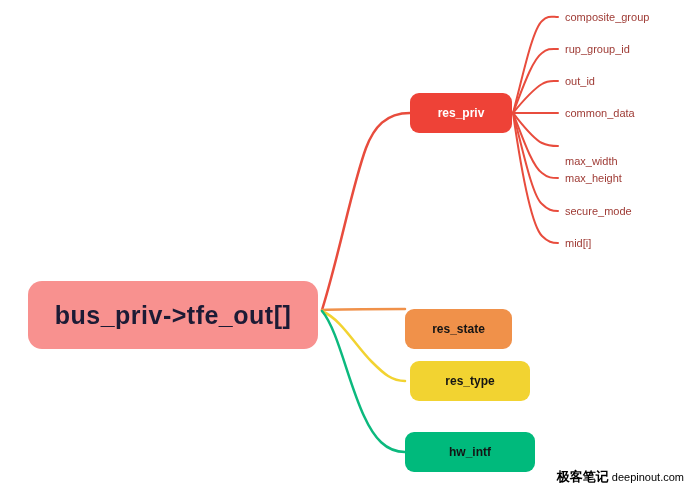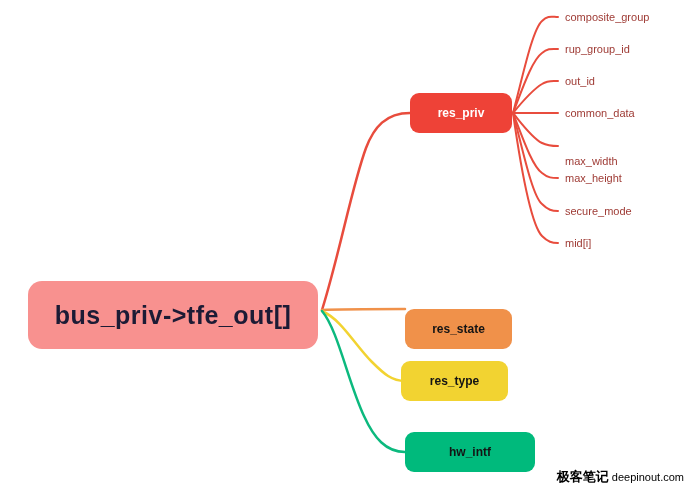--- a/index.html
+++ b/index.html
@@ -13,21 +13,21 @@
     font-weight:bold;box-sizing:border-box;
   }
   .node.root{
     left:28px;top:281px;width:290px;height:68px;
     background:#F8918F;border-radius:14px;color:#1C1B35;font-size:25px;
     letter-spacing:0.5px;
   }
   .node.branch{height:40px;border-radius:9px;font-size:12px;}
   .node.b-res-priv{left:410px;top:93px;width:102px;background:#EE4237;color:#ffffff;}
   .node.b-res-state{left:405px;top:289px;width:107px;background:#F0914A;color:#141414;margin-top:20px;}
-  .node.b-res-type{left:401px;top:361px;width:107px;background:#F2D331;color:#141414;}
+  .node.b-res-type{left:410px;top:361px;width:120px;background:#F2D331;color:#141414;}
   .node.b-hw-intf{left:405px;top:432px;width:130px;background:#00BA7C;color:#141414;}
   .leaf{
     position:absolute;left:565px;height:18px;line-height:18px;
     color:#9E3A34;font-size:11px;white-space:nowrap;
   }
   .leaf.l0{top:8px;}
   .leaf.l1{top:40px;}
   .leaf.l2{top:72px;}
   .leaf.l3{top:104px;}
   .leaf.l4{top:152px;}

